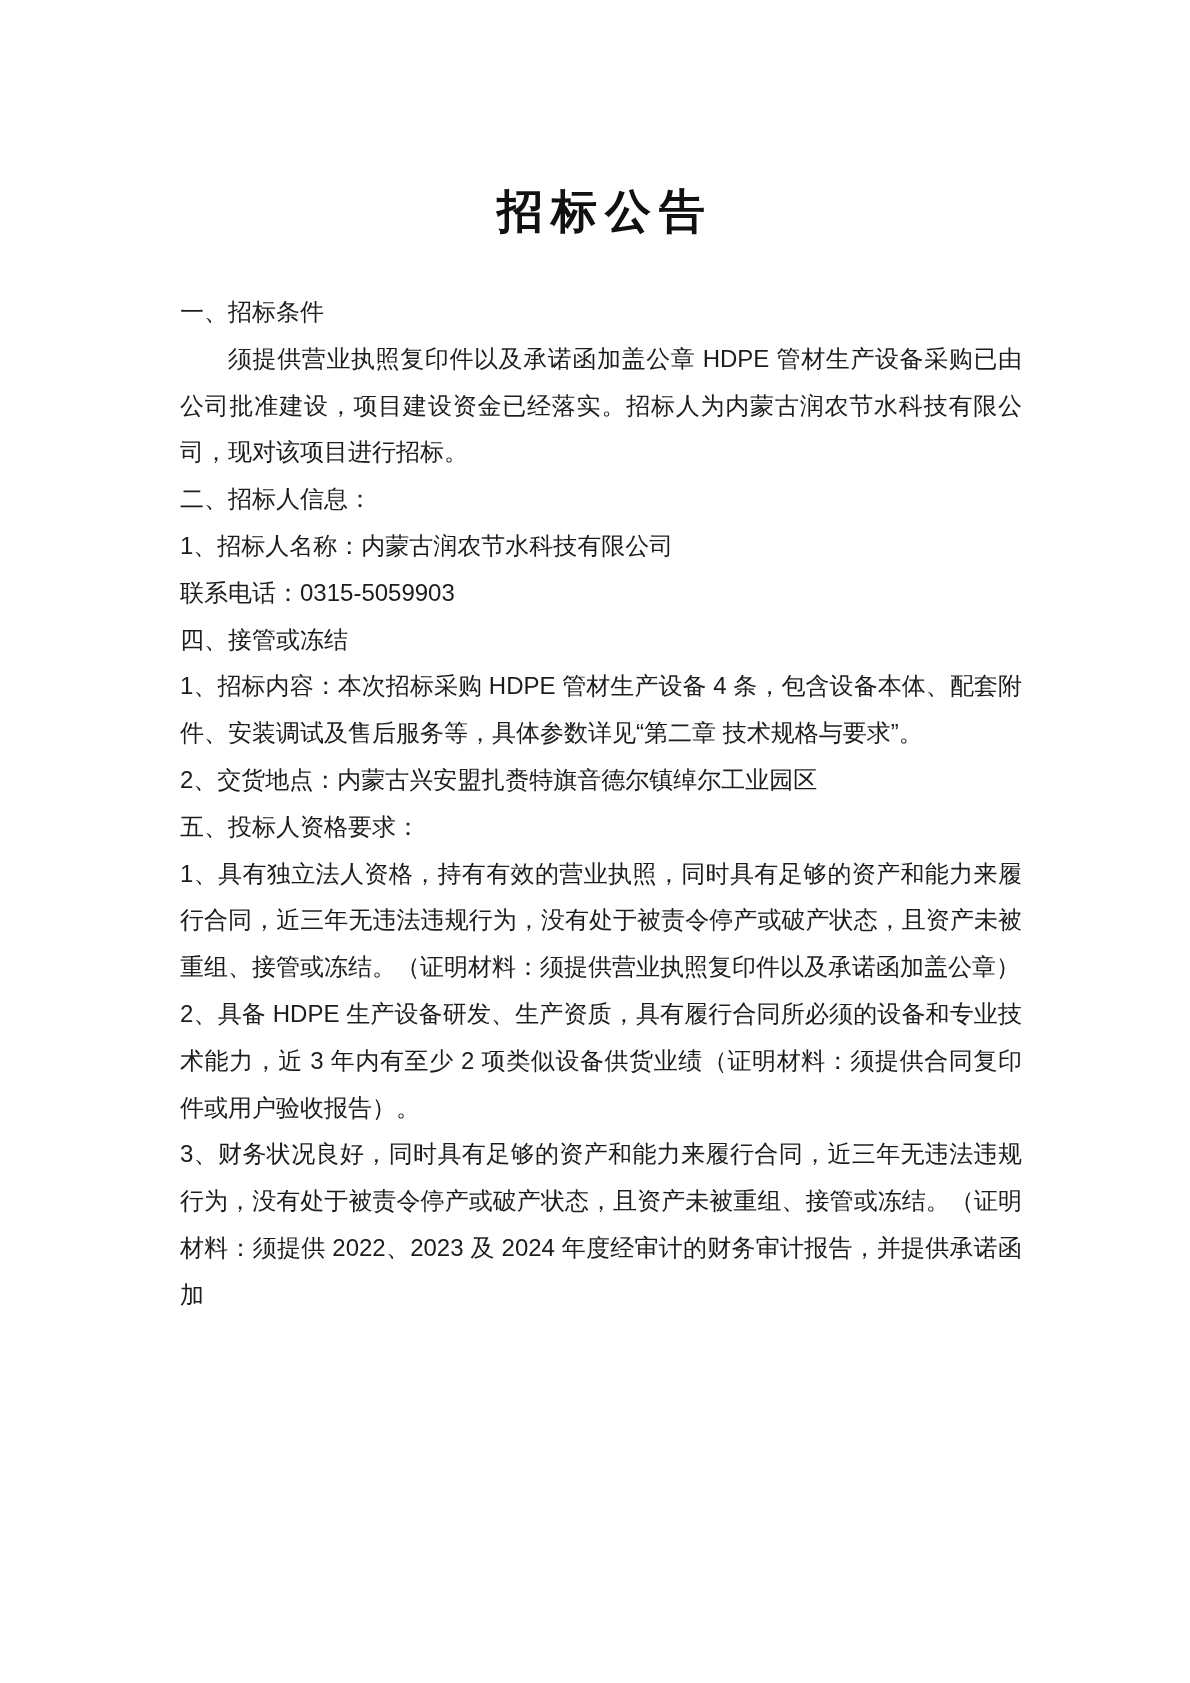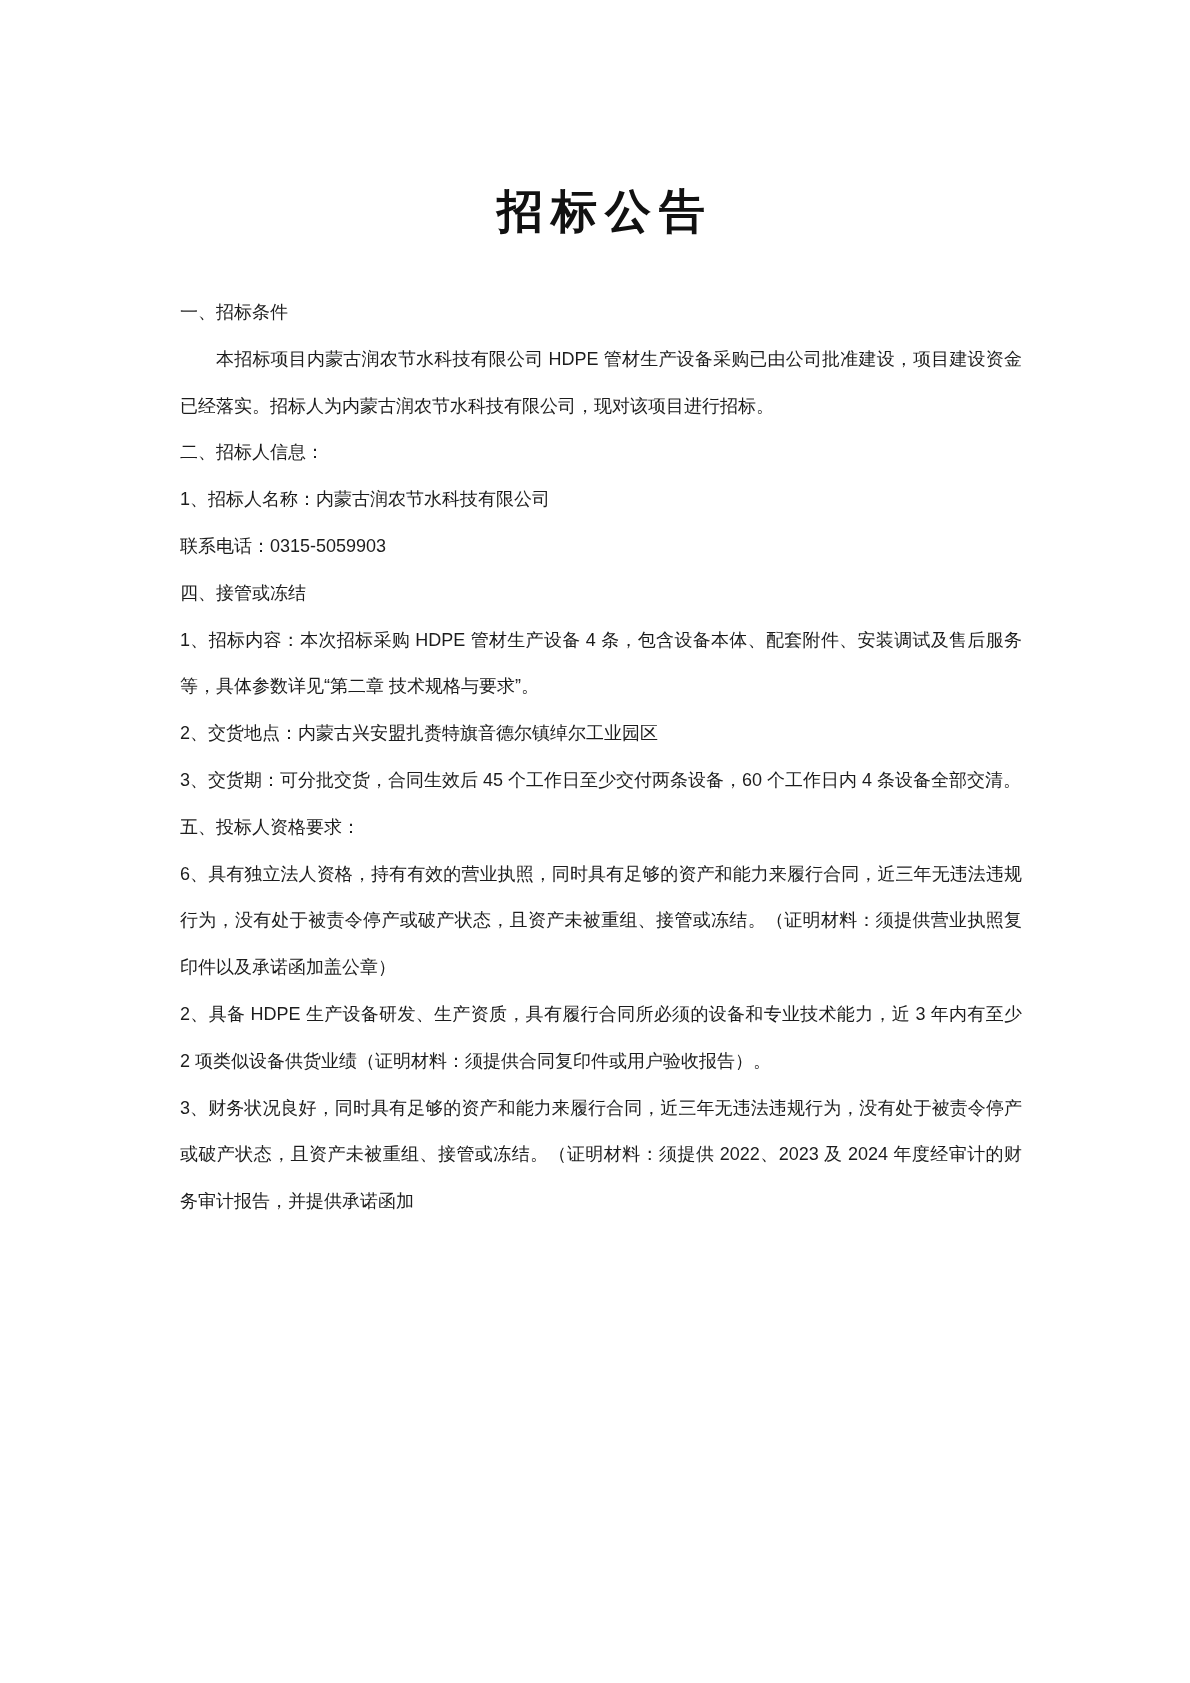--- a/index.html
+++ b/index.html
@@ -27,62 +27,61 @@
     font-size: 46px;
     line-height: 52px;
     font-weight: bold;
     text-align: center;
     letter-spacing: 8px;
     text-indent: 8px;
     color: #111111;
   }
   .para {
     margin: 0;
-    font-size: 18px;
+    font-size: 24px;
     line-height: 46.8px;
     text-align: justify;
     text-justify: inter-ideograph;
     word-break: break-all;
     color: #1c1c1c;
   }
   .para.indent {
     text-indent: 2em;
   }
 </style>
 </head>
 <body>
 
 <div class="page">
   <div class="content">
 
     <h1 class="doc-title">招标公告</h1>
 
     <p class="para">一、招标条件</p>
 
-    <p class="para indent">本招标项目内蒙古润农节水科技有限公司 HDPE 管材生产设备采购已由公司批准建设，项目建设资金已经落实。招标人为内蒙古润农节水科技有限公司，现对该项目进行招标。</p>
+    <p class="para indent">须提供营业执照复印件以及承诺函加盖公章 HDPE 管材生产设备采购已由公司批准建设，项目建设资金已经落实。招标人为内蒙古润农节水科技有限公司，现对该项目进行招标。</p>
 
     <p class="para">二、招标人信息：</p>
 
     <p class="para">1、招标人名称：内蒙古润农节水科技有限公司</p>
 
 
 
     <p class="para">联系电话：0315-5059903</p>
 
 
     <p class="para">四、接管或冻结</p>
 
     <p class="para">1、招标内容：本次招标采购 HDPE 管材生产设备 4 条，包含设备本体、配套附件、安装调试及售后服务等，具体参数详见“第二章 技术规格与要求”。</p>
 
     <p class="para">2、交货地点：内蒙古兴安盟扎赉特旗音德尔镇绰尔工业园区</p>
 
-    <p class="para">3、交货期：可分批交货，合同生效后 45 个工作日至少交付两条设备，60 个工作日内 4 条设备全部交清。</p>
 
     <p class="para">五、投标人资格要求：</p>
 
-    <p class="para">6、具有独立法人资格，持有有效的营业执照，同时具有足够的资产和能力来履行合同，近三年无违法违规行为，没有处于被责令停产或破产状态，且资产未被重组、接管或冻结。（证明材料：须提供营业执照复印件以及承诺函加盖公章）</p>
+    <p class="para">1、具有独立法人资格，持有有效的营业执照，同时具有足够的资产和能力来履行合同，近三年无违法违规行为，没有处于被责令停产或破产状态，且资产未被重组、接管或冻结。（证明材料：须提供营业执照复印件以及承诺函加盖公章）</p>
 
     <p class="para">2、具备 HDPE 生产设备研发、生产资质，具有履行合同所必须的设备和专业技术能力，近 3 年内有至少 2 项类似设备供货业绩（证明材料：须提供合同复印件或用户验收报告）。</p>
 
     <p class="para">3、财务状况良好，同时具有足够的资产和能力来履行合同，近三年无违法违规行为，没有处于被责令停产或破产状态，且资产未被重组、接管或冻结。（证明材料：须提供 2022、2023 及 2024 年度经审计的财务审计报告，并提供承诺函加</p>
 
   </div>
 </div>
 
 </body></html>

